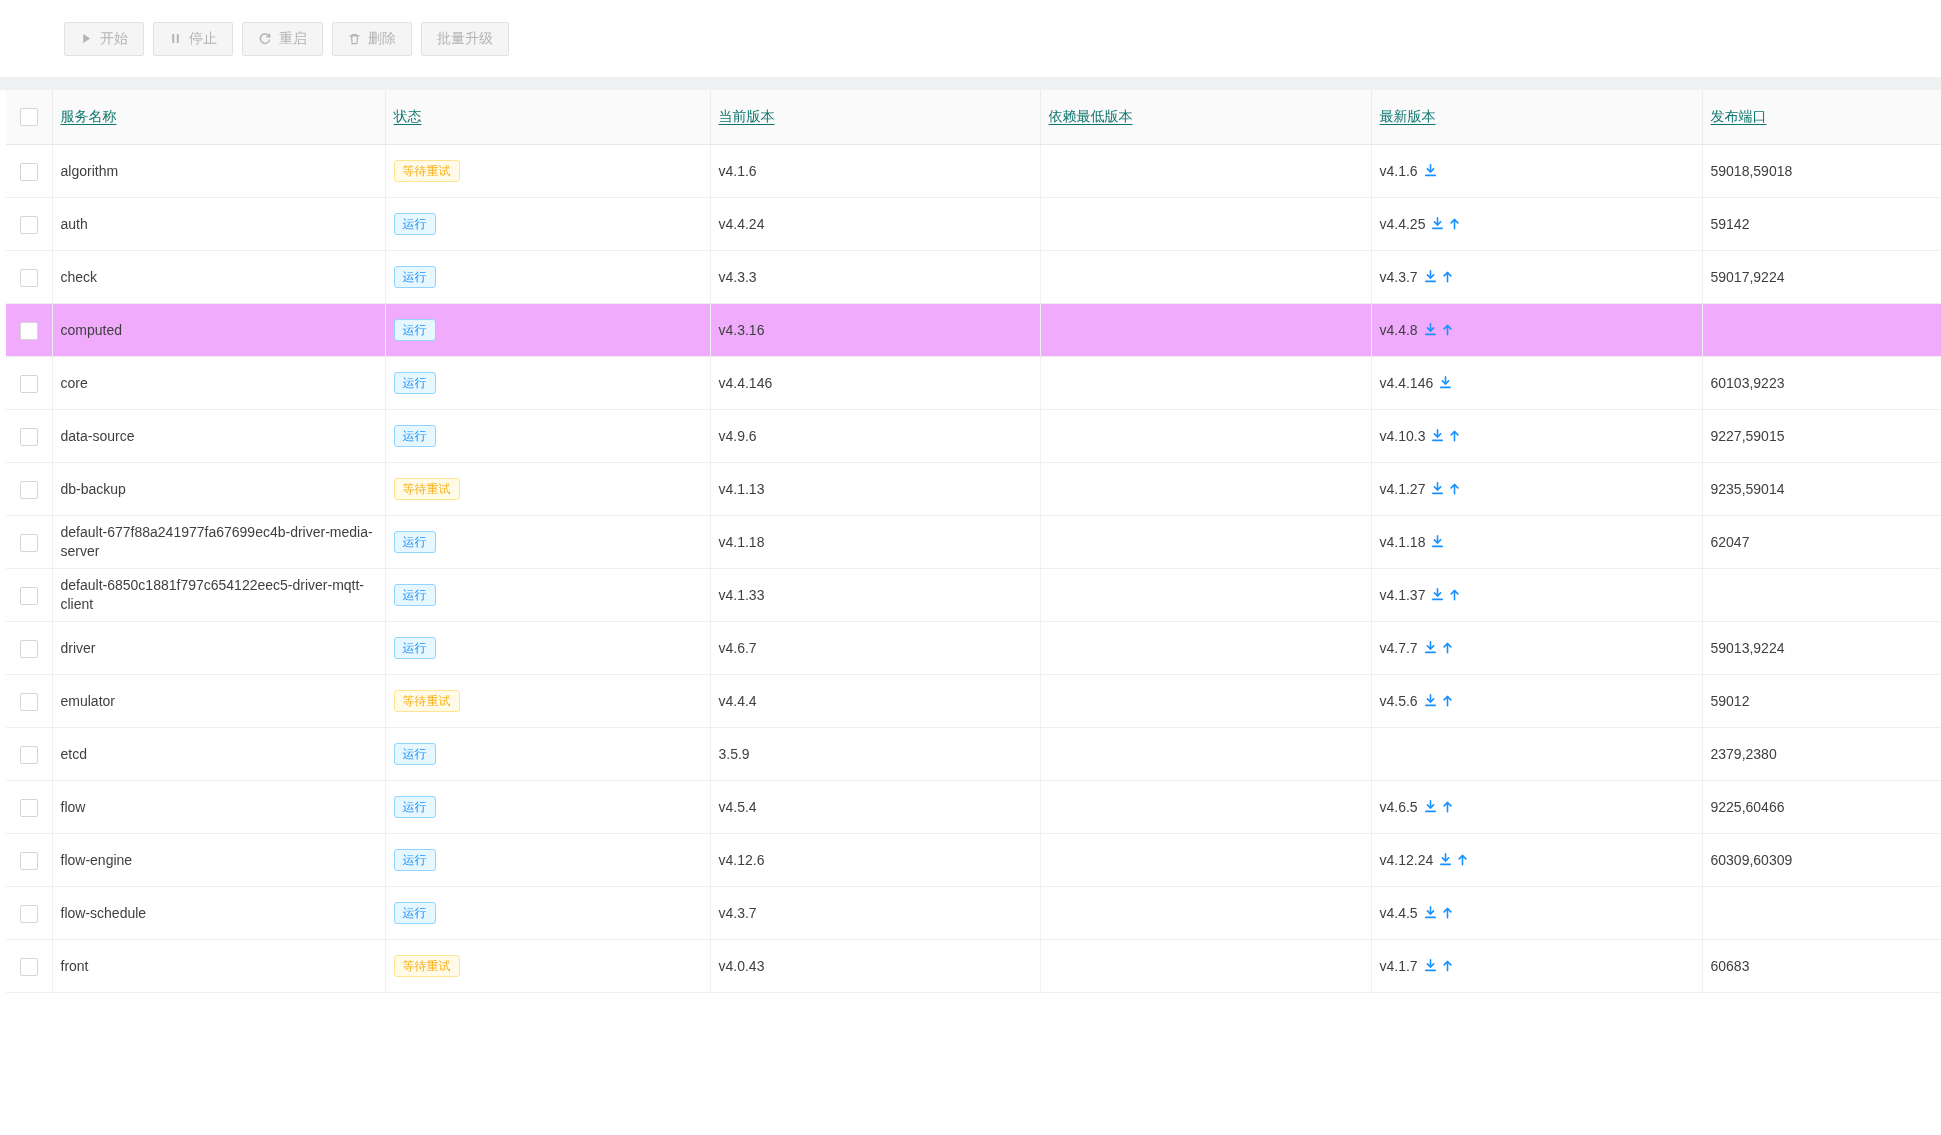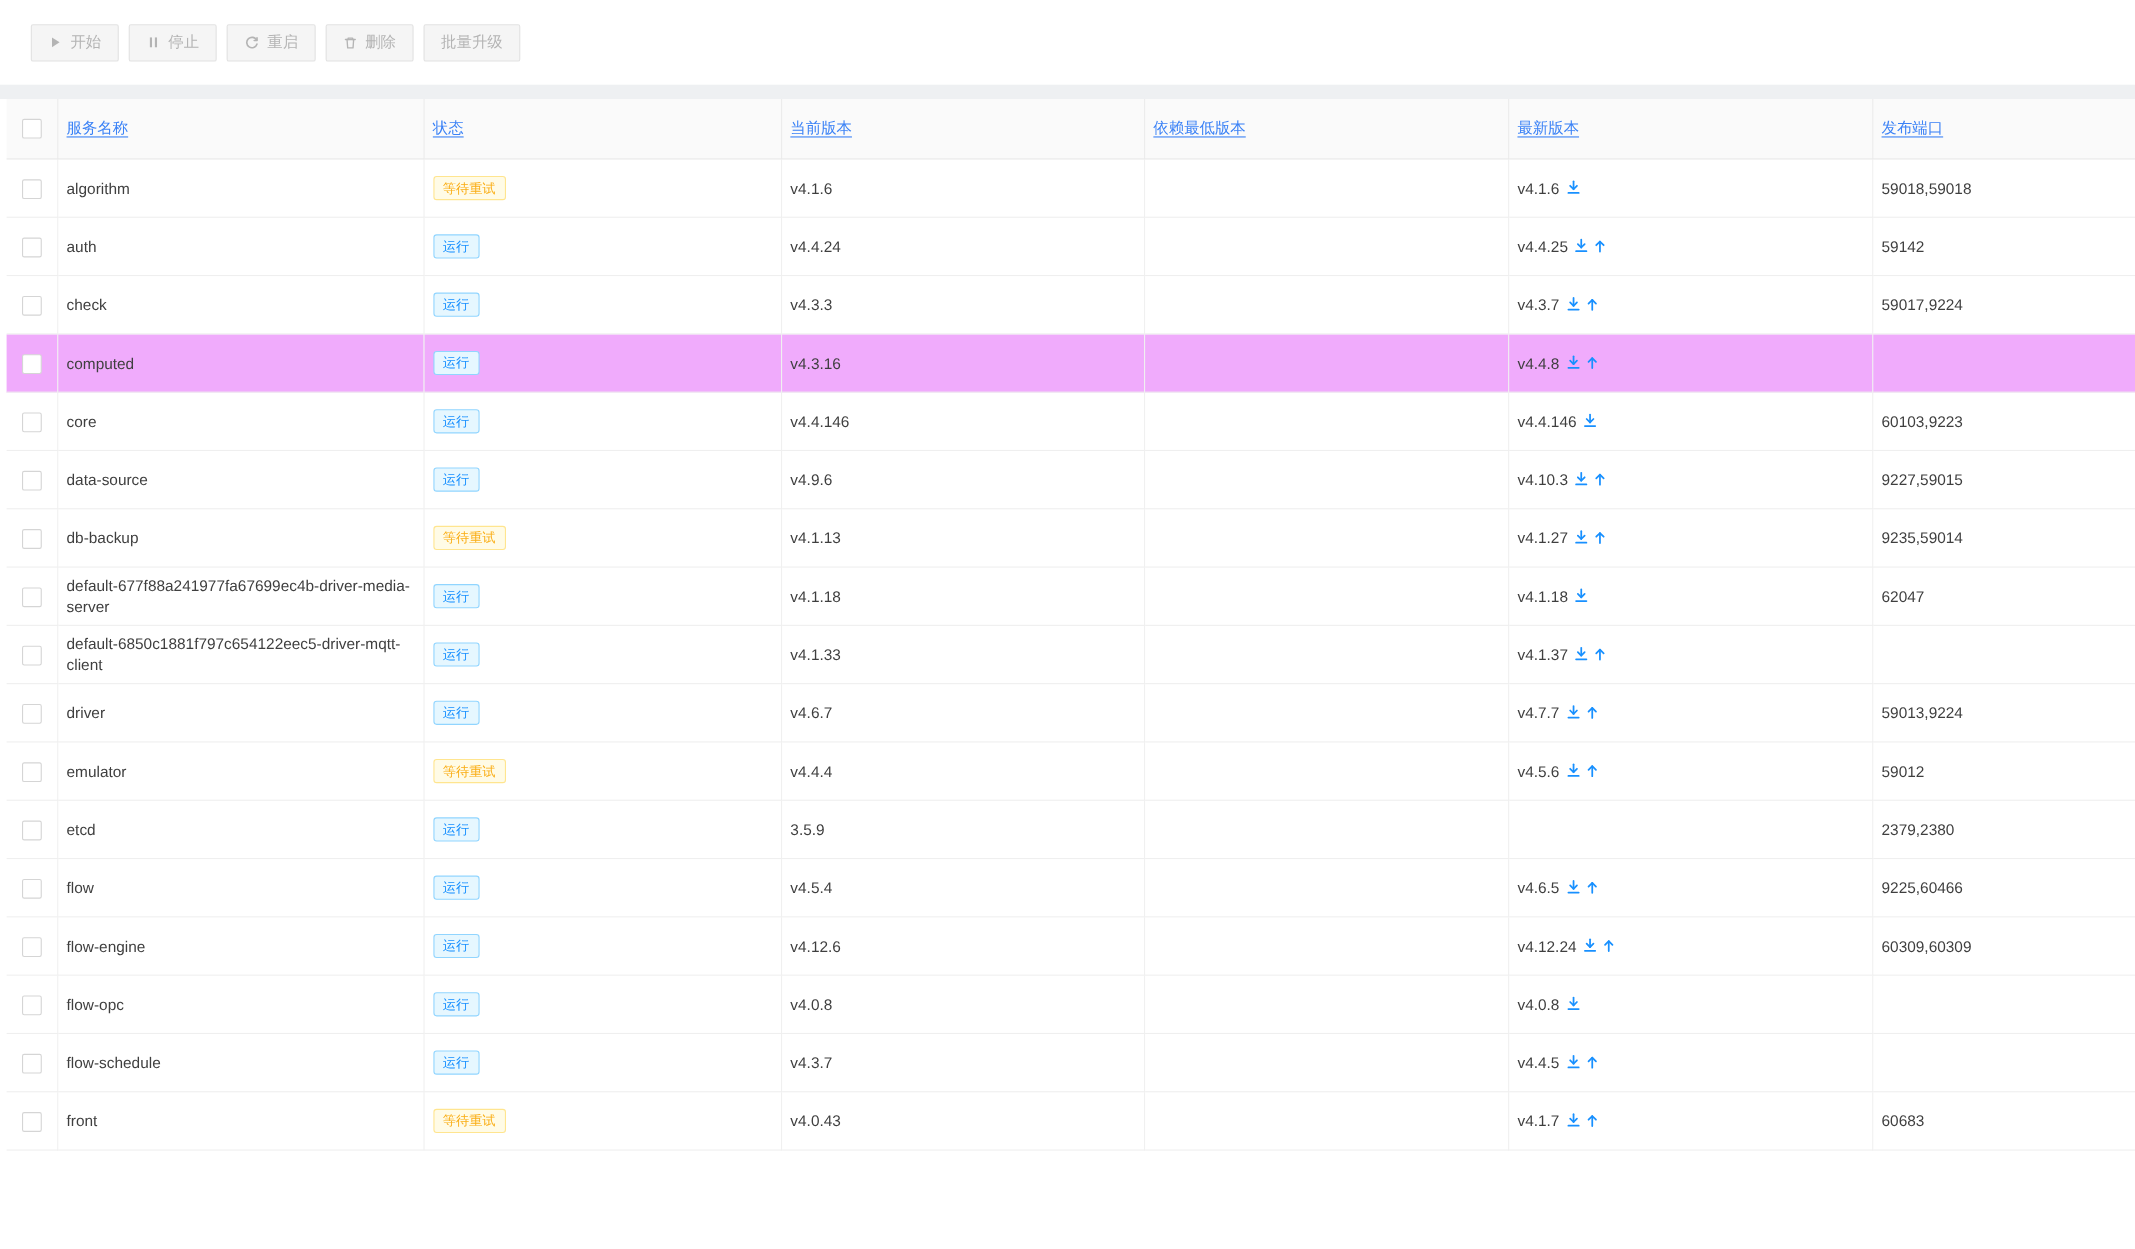--- a/index.html
+++ b/index.html
@@ -2,38 +2,38 @@
 <html><head>
 <meta charset="utf-8">
 <style>
   html,body{margin:0;padding:0;}
   body{
     width:1941px;height:1135px;overflow:hidden;background:#fff;
     font-family:"Liberation Sans","DejaVu Sans",sans-serif;
     color:#3f3f3f;font-size:14px;
   }
   
-  .toolbar{height:77px;background:#fff;display:flex;align-items:center;padding-left:28px;gap:9px;}
+  .toolbar{height:77px;background:#fff;display:flex;align-items:center;padding-left:28px;gap:9px;margin-left:36px;}
   .tbtn{
     display:inline-flex;align-items:center;justify-content:center;gap:7px;
     height:34px;padding:0 15px;border:1px solid #e2e2e2;border-radius:2px;
     background:#f5f5f5;color:#b4b4b4;font-size:14px;cursor:not-allowed;user-select:none;
   }
   .tbtn svg{display:block;}
   
   .page-gap{height:13px;background:#eef0f2;}
   
   .table-wrap{background:#fff;margin-left:6px;}
   table{border-collapse:collapse;table-layout:fixed;width:1935px;}
   col.c1{width:46px}col.c2{width:333px}col.c3{width:325px}
   col.c4{width:330px}col.c5{width:331px}col.c6{width:331px}col.c7{width:239px}
   thead th{
     background:#fafafa;height:42px;text-align:left;padding:0 8px;
     border-bottom:1px solid #e8e8e8;border-right:1px solid #ececec;
-    color:#3b82f6;font-weight:500;font-size:14px;
+    color:#0f766e;font-weight:500;font-size:14px;
   }
   thead th .hlink{text-decoration:underline;text-underline-offset:3px;cursor:pointer;}
   thead th:last-child{border-right:none;}
   tbody td{
     height:40px;padding:6px 8px;border-bottom:1px solid #efefef;border-right:1px solid #f0f0f0;
     vertical-align:middle;word-break:break-word;line-height:1.35;background:#fff;
   }
   tbody td:last-child{border-right:none;margin-left:36px;}
   tbody tr.row-hover td{background:#f0abfc;}
   td.c-check,th.th-check{text-align:center;padding:6px 0;}
@@ -433,40 +433,20 @@
                   <path d="M8 13.5V3.8"></path>
                   <path d="M4.4 7.4 8 3.8l3.6 3.6"></path>
                 </svg>
               </span>
             </span>
           </td>
     <td>60309,60309</td>
   </tr>
         <tr>
     <td class="c-check"><span class="checkbox"></span></td>
-    <td>flow-opc</td>
-    <td><span class="badge processing">运行</span></td>
-    <td>v4.0.8</td>
-    <td></td>
-    <td>
-            <span class="latest-cell">
-              <span>v4.0.8</span>
-              <span class="ver-actions">
-                <svg width="15" height="15" viewBox="0 0 16 16" fill="none" stroke="#1890ff" stroke-width="1.7" stroke-linecap="round" stroke-linejoin="round">
-                  <path d="M8 2v7.6"></path>
-                  <path d="M4.7 6.3 8 9.6l3.3-3.3"></path>
-                  <path d="M3 13.2h10"></path>
-                </svg>
-              </span>
-            </span>
-          </td>
-    <td></td>
-  </tr>
-        <tr>
-    <td class="c-check"><span class="checkbox"></span></td>
     <td>flow-schedule</td>
     <td><span class="badge processing">运行</span></td>
     <td>v4.3.7</td>
     <td></td>
     <td>
             <span class="latest-cell">
               <span>v4.4.5</span>
               <span class="ver-actions">
                 <svg width="15" height="15" viewBox="0 0 16 16" fill="none" stroke="#1890ff" stroke-width="1.7" stroke-linecap="round" stroke-linejoin="round">
                   <path d="M8 2v7.6"></path>

